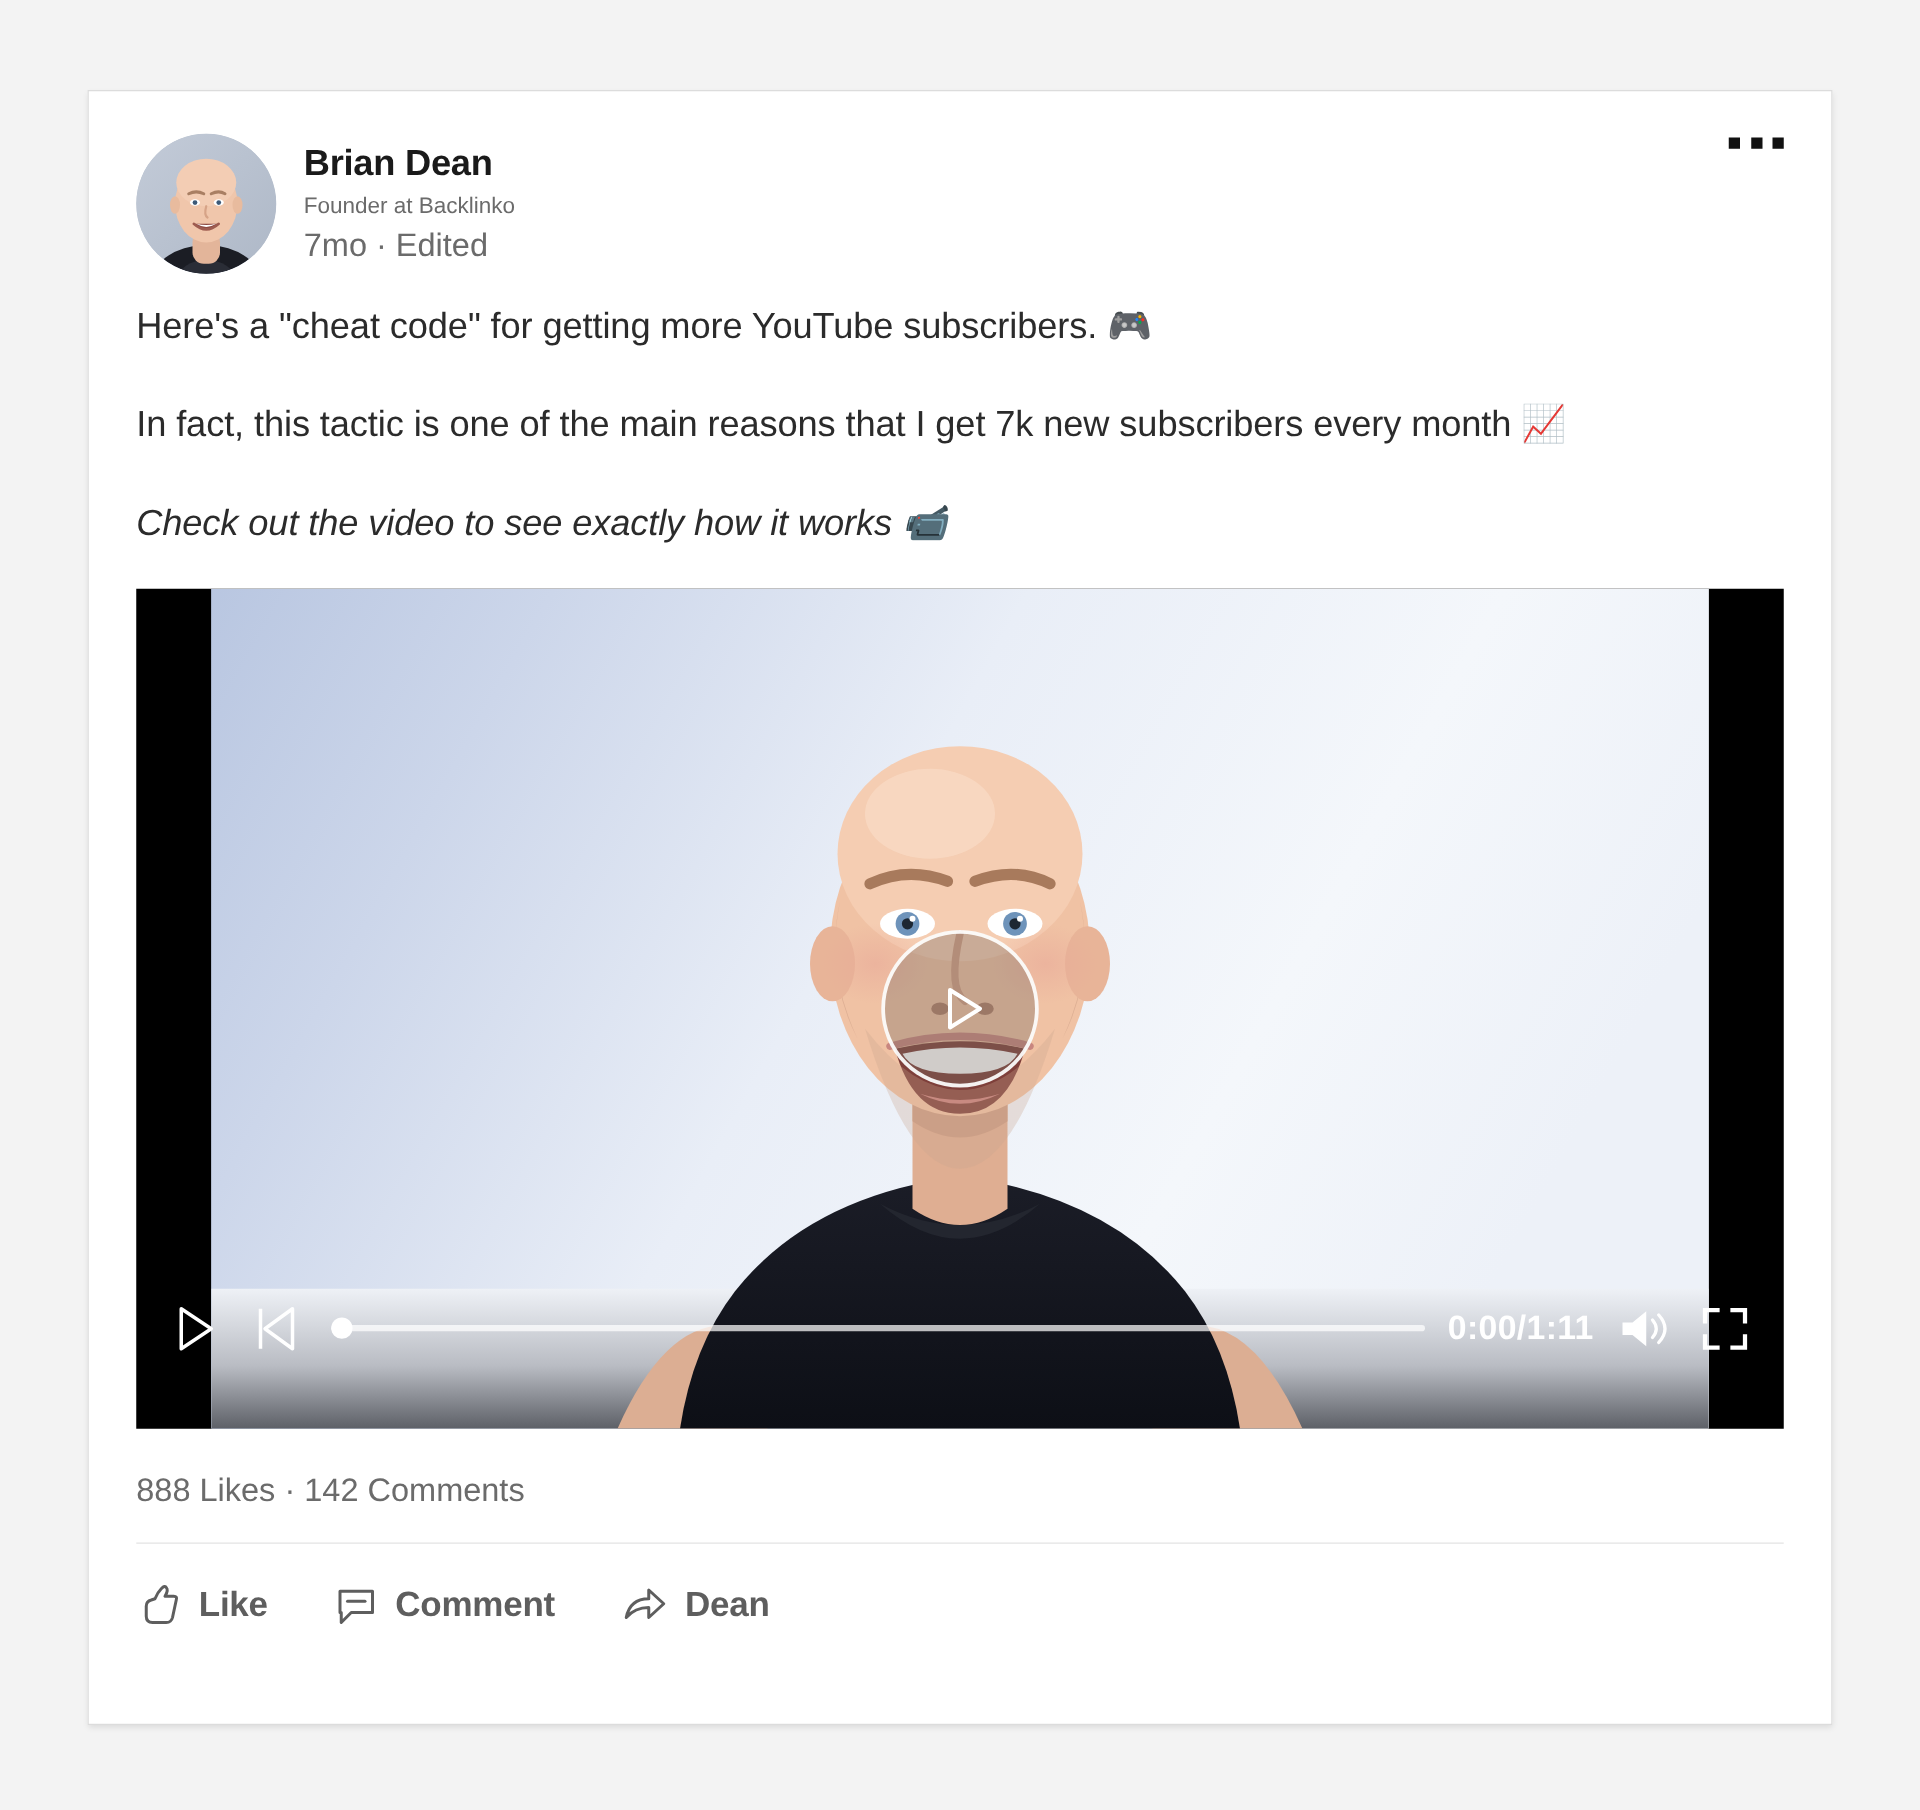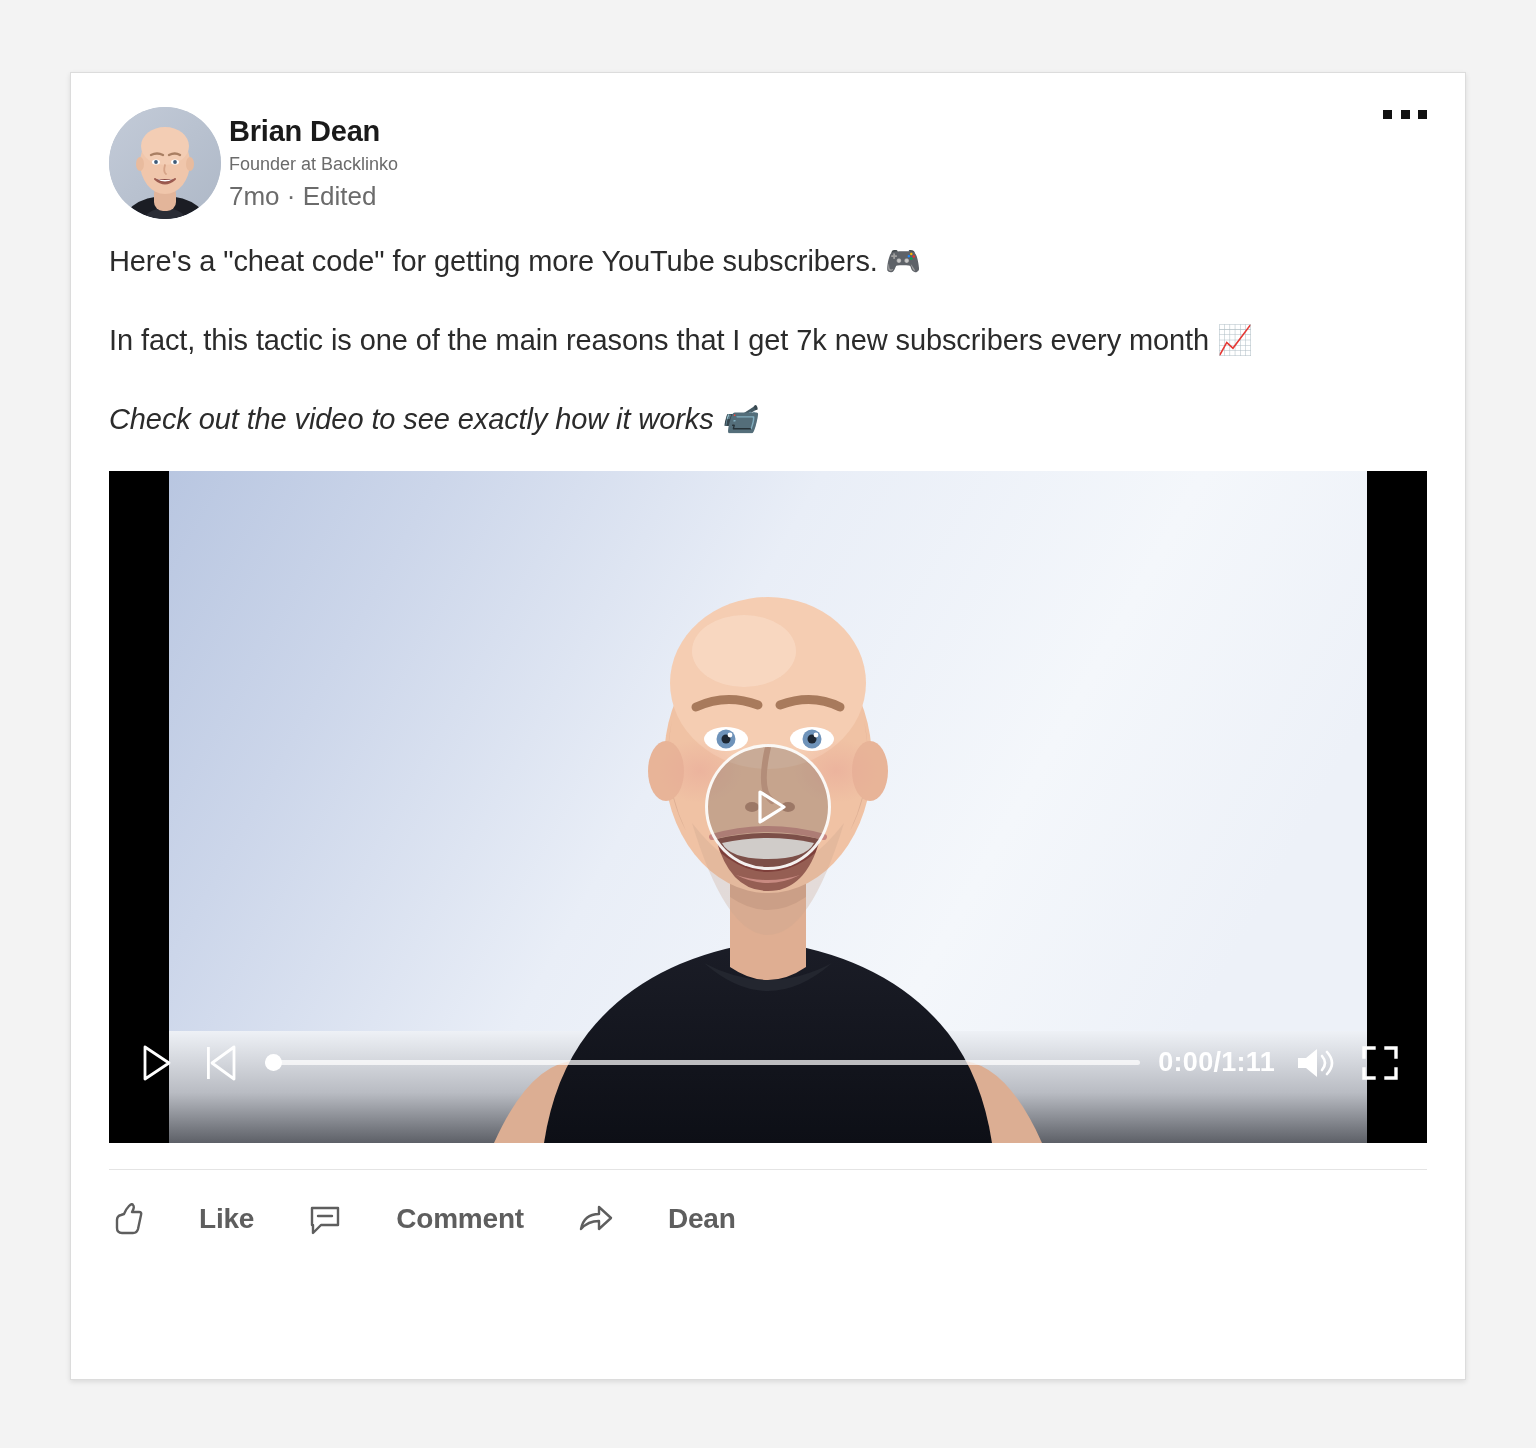--- a/index.html
+++ b/index.html
@@ -45,21 +45,21 @@
     height: 112px;
     border-radius: 50%;
     flex: 0 0 112px;
     overflow: hidden;
     position: relative;
     background: #b9c2cf;
   }
   .avatar svg { display: block; width: 112px; height: 112px; }
 
   .author-block {
-    margin-left: 8px;
+    margin-left: 22px;
     padding-top: 6px;
   }
   .author-name {
     font-size: 29px;
     font-weight: bold;
     color: #1a1a1a;
     line-height: 1.25;
     letter-spacing: -0.2px;
   }
   .author-headline {
@@ -214,21 +214,20 @@
     align-items: center;
     padding: 26px 38px 0 30px;
   }
   .action {
     display: flex;
     align-items: center;
     margin-right: 34px;
     padding: 6px 10px;
     cursor: pointer;
     border-radius: 4px;
-    gap: 40px;
   }
   .action-icon { display: flex; align-items: center; justify-content: center; margin-right: 14px; }
   .action-label {
     font-size: 28px;
     font-weight: bold;
     color: #5e5e5e;
     letter-spacing: -0.2px;
   }
 </style>
 </head>
@@ -420,20 +419,21 @@
           <svg width="38" height="36" viewBox="0 0 38 36" aria-hidden="true">
             <path d="M3 12 V3 H13" fill="none" stroke="#ffffff" stroke-width="3.4" stroke-linecap="square"></path>
             <path d="M25 3 H35 V12" fill="none" stroke="#ffffff" stroke-width="3.4" stroke-linecap="square"></path>
             <path d="M3 24 V33 H13" fill="none" stroke="#ffffff" stroke-width="3.4" stroke-linecap="square"></path>
             <path d="M25 33 H35 V24" fill="none" stroke="#ffffff" stroke-width="3.4" stroke-linecap="square"></path>
           </svg>
         </div>
       </div>
     </div>
 
+    <div class="social-counts">888 Likes · 142 Comments</div>
 
     <div class="divider"></div>
 
     <div class="actions">
 
       <div class="action">
         <span class="action-icon">
           <svg width="34" height="34" viewBox="0 0 34 34" aria-hidden="true">
             <path d="M11 31 q-5 0 -5 -5 v-8 q0 -4 4 -5 l3 -1 q2 -5 5 -8 q3 -3 4 -1 q2 2 -1 7 h7 q3 0 2 3 l-3 14 q-1 4 -5 4 z" fill="none" stroke="#5e5e5e" stroke-width="2.4" stroke-linejoin="round" stroke-linecap="round"></path>
           </svg>

